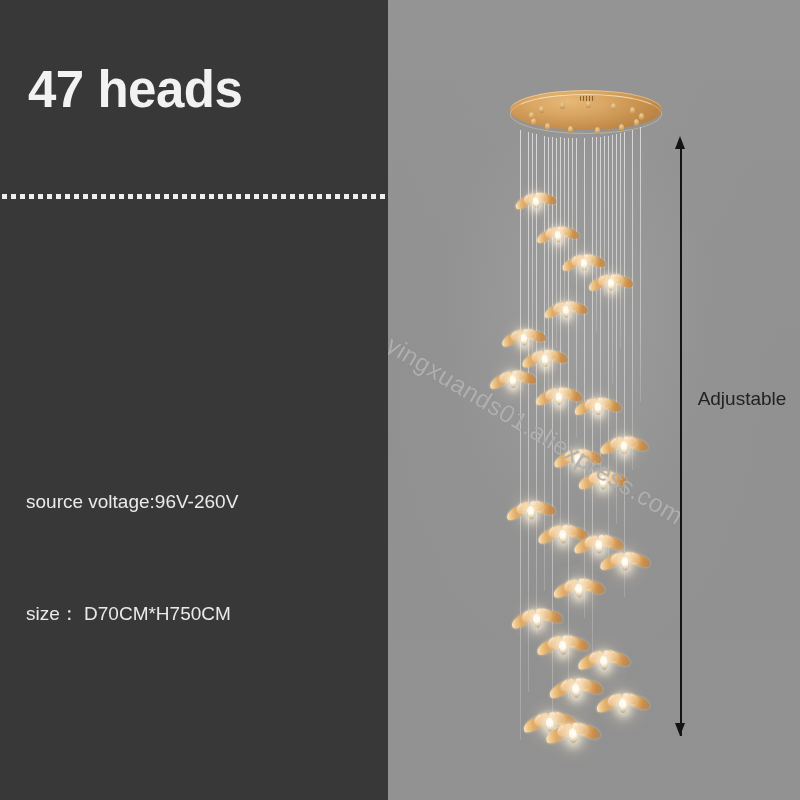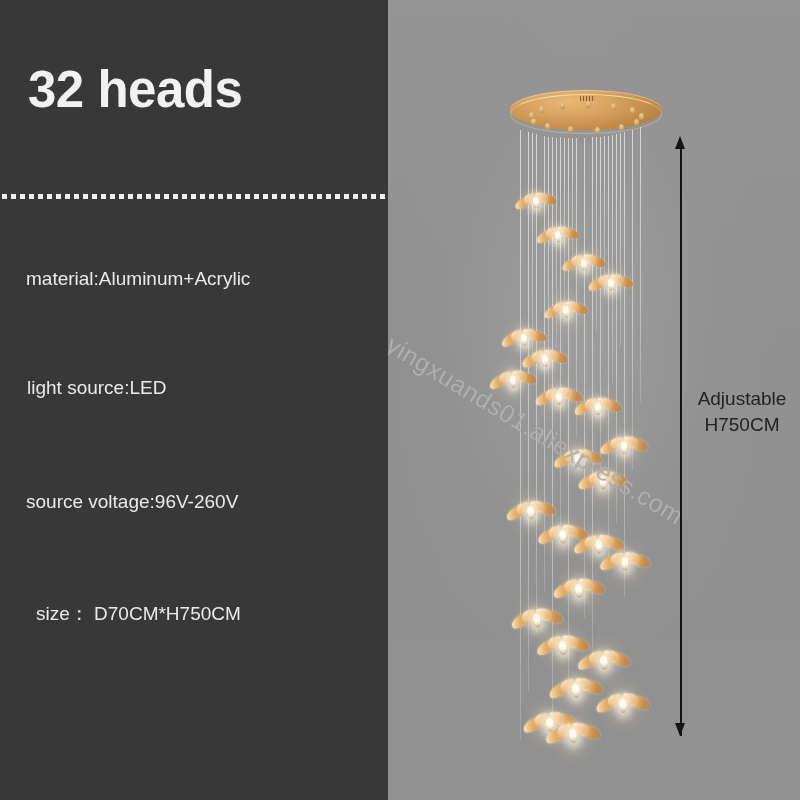--- a/index.html
+++ b/index.html
@@ -35,21 +35,21 @@
   .spec-item {
     position:absolute;
     color:#eaeaea;
     font-size:19px;
     font-weight:400;
     white-space:nowrap;
   }
   .spec-item.i0 { left:26px; top:268px; }
   .spec-item.i1 { left:27px; top:377px; }
   .spec-item.i2 { left:26px; top:491px; }
-  .spec-item.i3 { left:36px; top:601px; }
+  .spec-item.i3 { left:26px; top:601px; }
 
   
   .product-panel {
     position:absolute; left:388px; top:0; width:412px; height:800px;
     background:#939393;
     overflow:hidden;
   }
   
   .panel-glow {
     position:absolute; left:0; top:0; width:412px; height:800px;
@@ -466,26 +466,25 @@
         </div>
       </div>
 
     <div class="watermark">yingxuands01.aliexpress.com</div>
 
     <div class="dim-arrow-up"></div>
     <div class="dim-line"></div>
     <div class="dim-arrow-dn"></div>
     <div class="dim-side-label">
       <span>Adjustable</span>
-      <span>H750CM</span>
     </div>
   </div>
 
   <div class="spec-panel">
-    <div class="headline">32 heads</div>
+    <div class="headline">47 heads</div>
 
     <div class="dotted-rule" id="dotted-rule">
         <div class="dot" style="left: 2px;"></div>
         <div class="dot" style="left: 11px;"></div>
         <div class="dot" style="left: 20px;"></div>
         <div class="dot" style="left: 29px;"></div>
         <div class="dot" style="left: 38px;"></div>
         <div class="dot" style="left: 47px;"></div>
         <div class="dot" style="left: 56px;"></div>
         <div class="dot" style="left: 65px;"></div>
@@ -520,20 +519,18 @@
         <div class="dot" style="left: 326px;"></div>
         <div class="dot" style="left: 335px;"></div>
         <div class="dot" style="left: 344px;"></div>
         <div class="dot" style="left: 353px;"></div>
         <div class="dot" style="left: 362px;"></div>
         <div class="dot" style="left: 371px;"></div>
         <div class="dot" style="left: 380px;"></div>
       </div>
 
     <div class="spec-list">
-      <div class="spec-item i0">material:Aluminum+Acrylic</div>
-      <div class="spec-item i1">light source:LED</div>
       <div class="spec-item i2">source voltage:96V-260V</div>
       <div class="spec-item i3">size： D70CM*H750CM</div>
     </div>
   </div>
 
 </div>
 
 </body></html>

